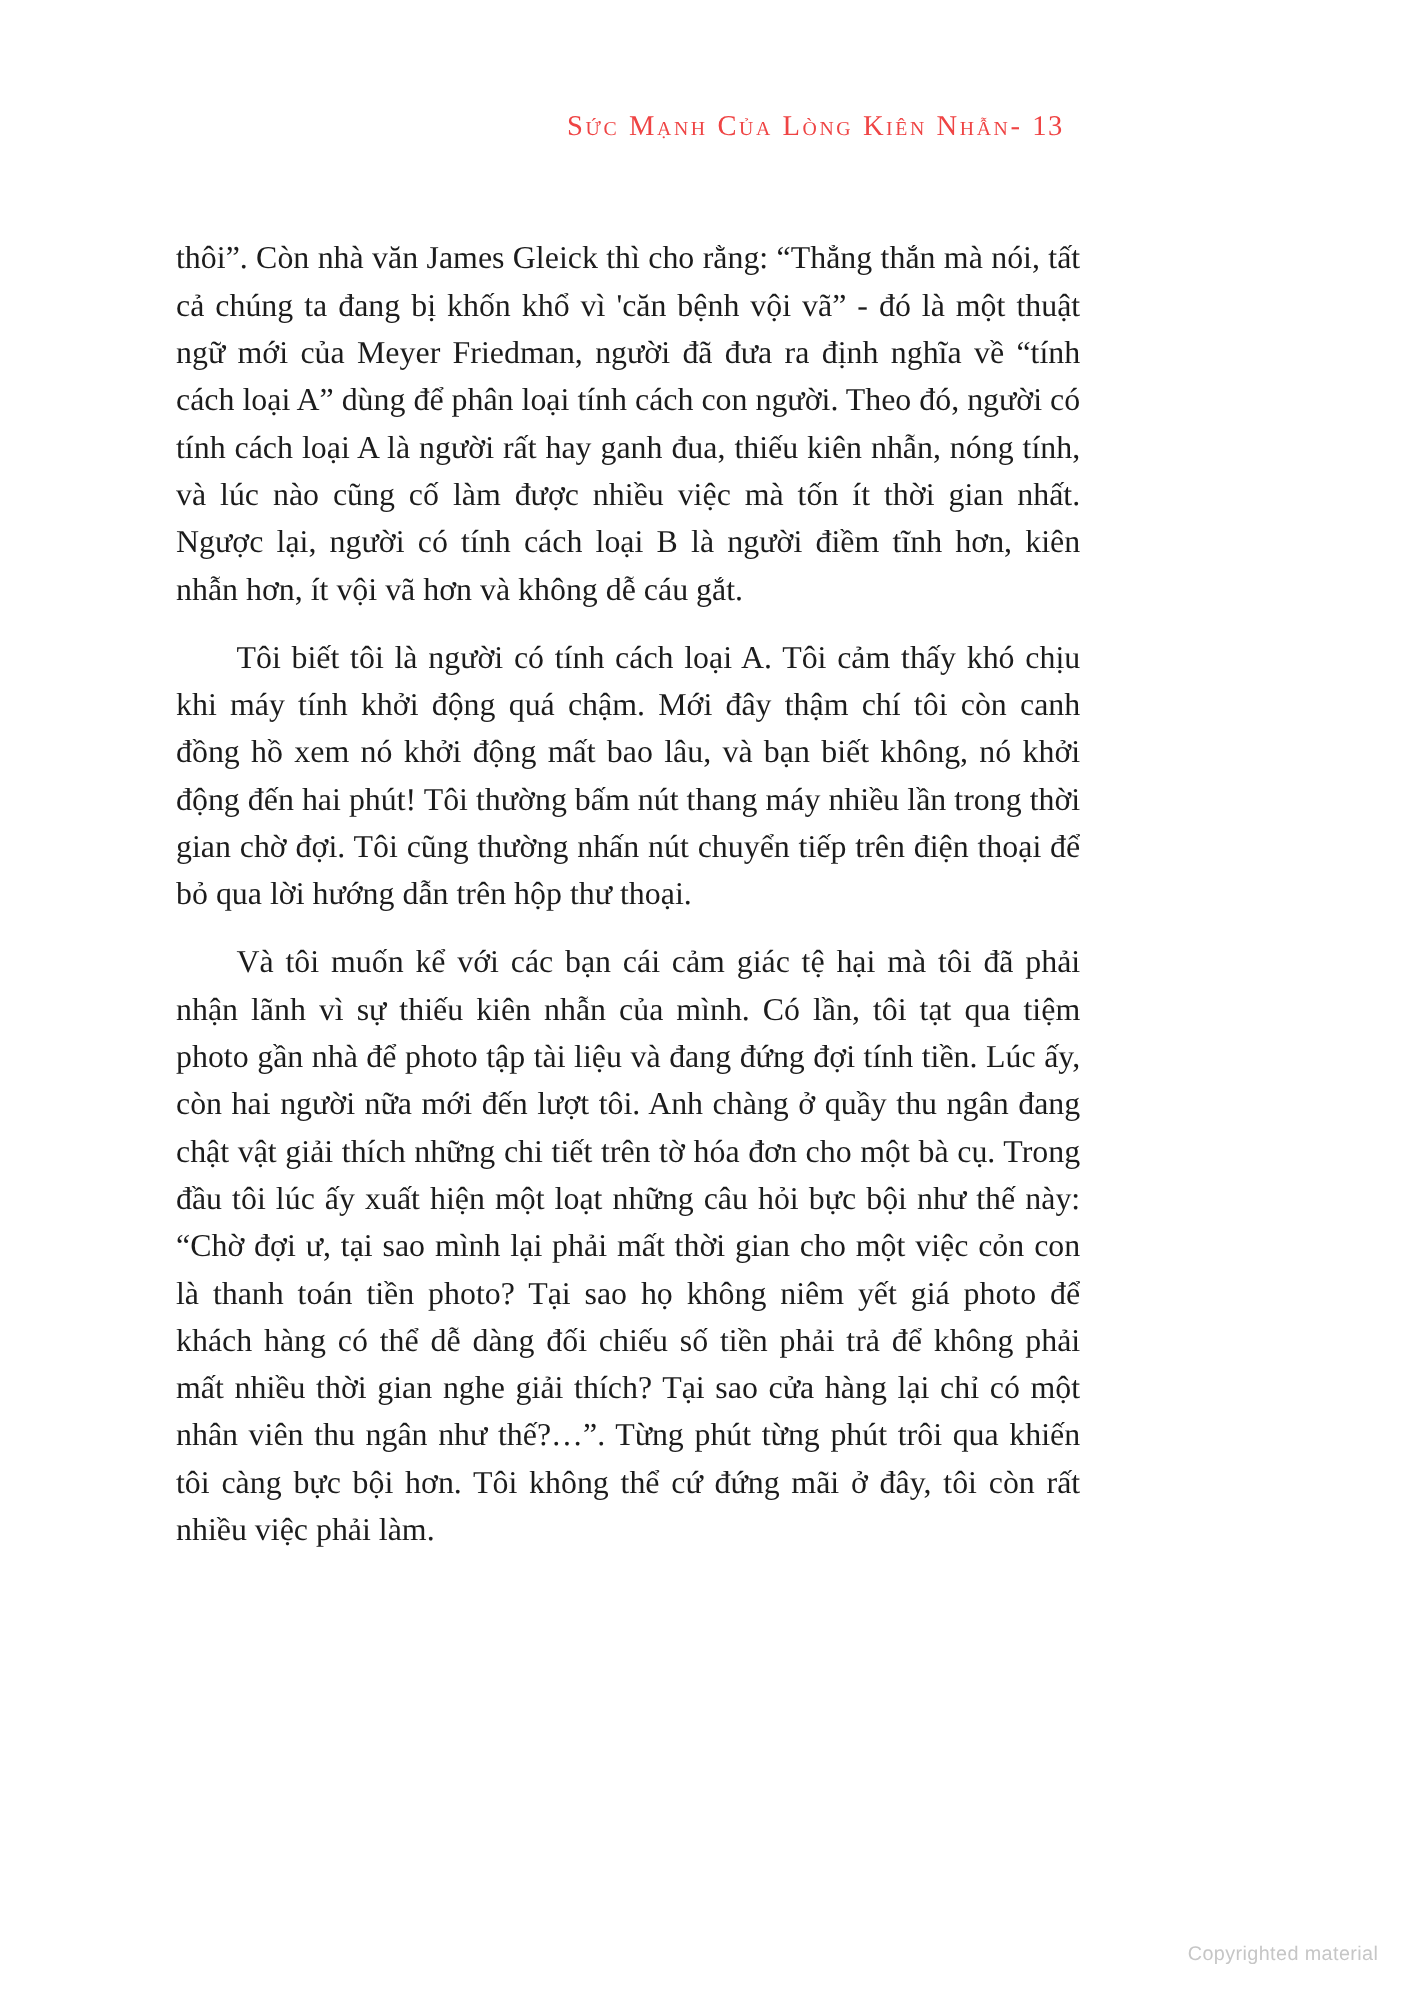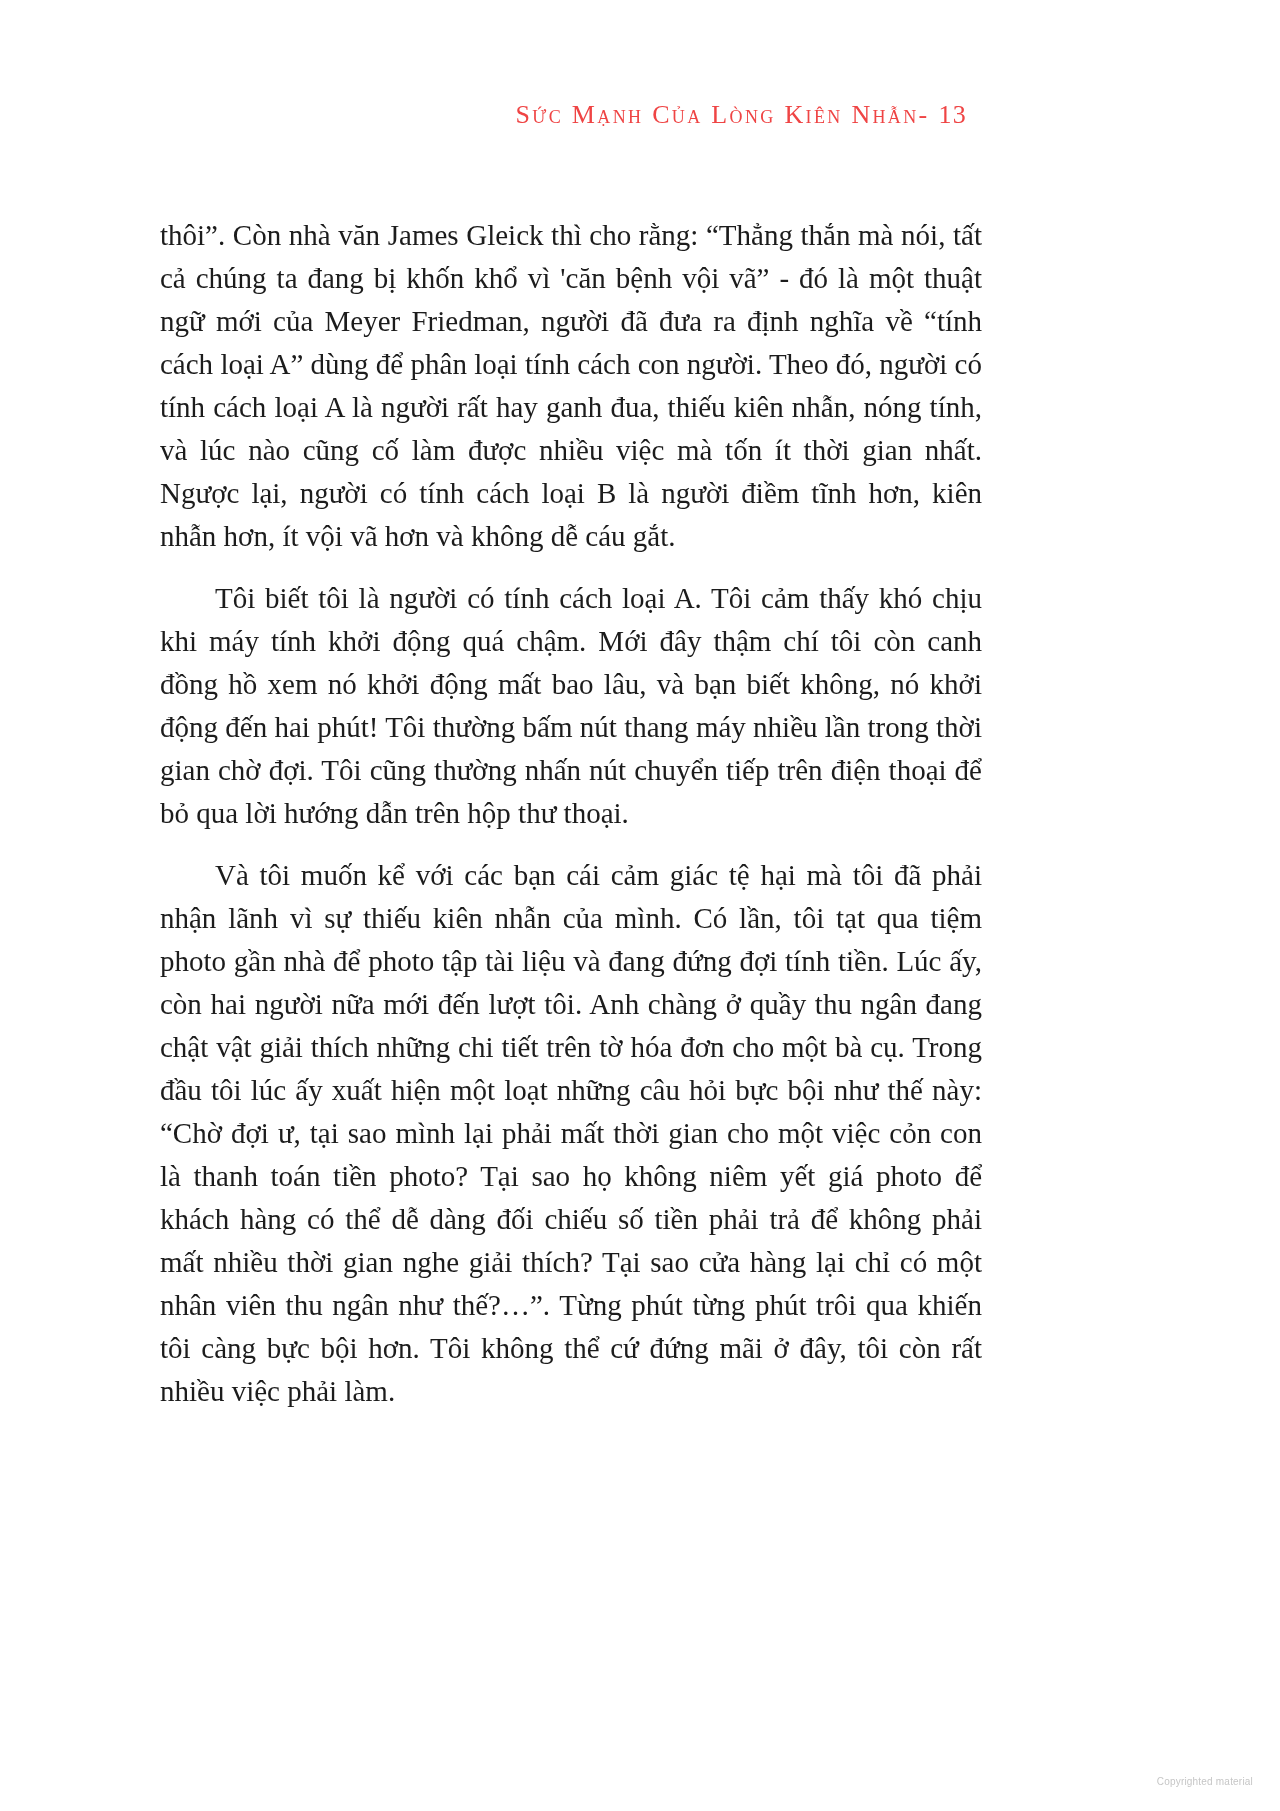--- a/index.html
+++ b/index.html
@@ -53,21 +53,21 @@
   }
   .para.indent {
     text-indent: 55px;
     font-family: Liberation Serif, serif;
   }
   .watermark {
     position: absolute;
     right: 27px;
     bottom: 24px;
     font-family: "Liberation Sans", "DejaVu Sans", sans-serif;
-    font-size: 10px;
+    font-size: 18px;
     color: #c6c6c6;
     letter-spacing: 0.02em;
   }
 </style>
 </head>
 <body>
 
 <div class="page">
 
   <div class="running-header">

